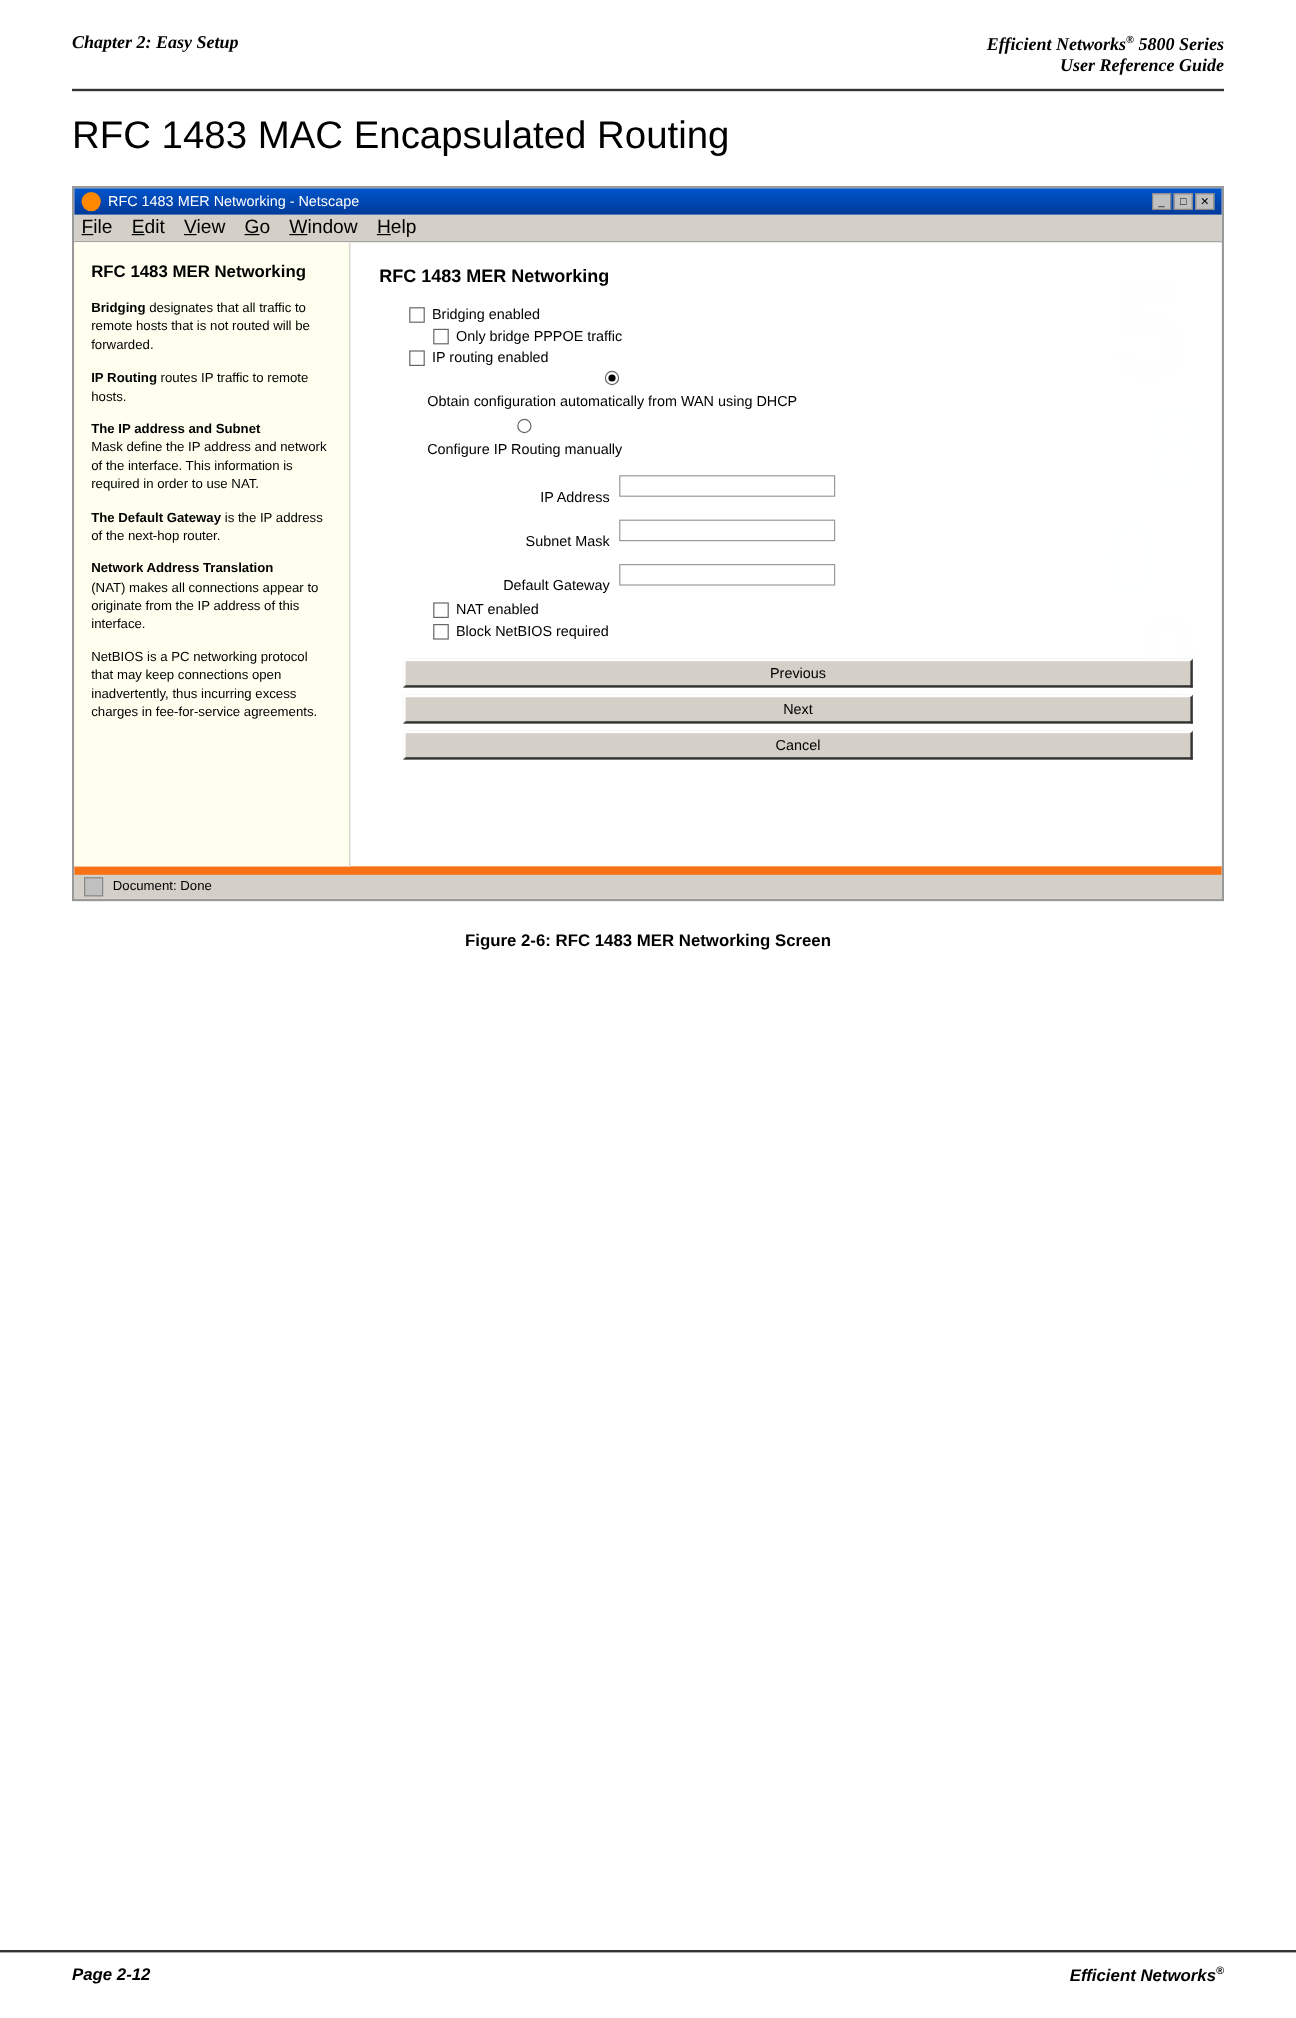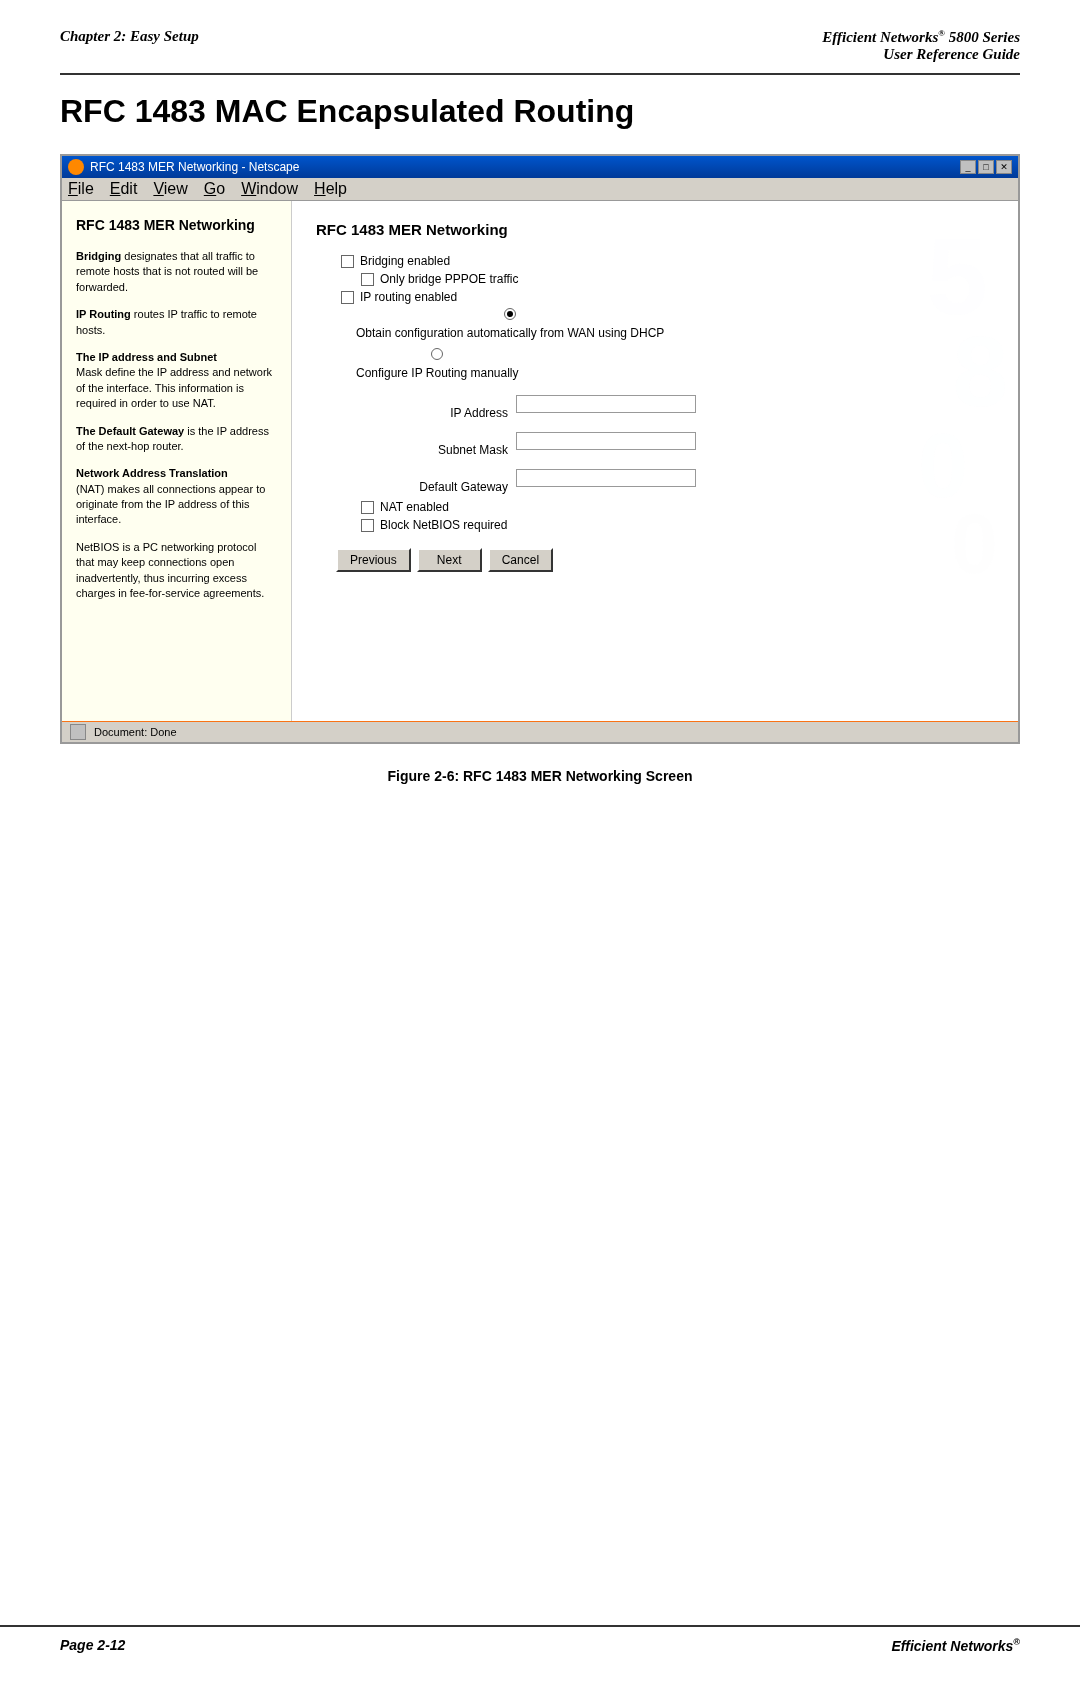--- a/index.html
+++ b/index.html
@@ -35,21 +35,21 @@
     }
     .header-divider {
       border: none;
       border-top: 2px solid #333;
       margin: 0 60px 18px 60px;
     }
 
     
     .page-title {
       font-size: 32px;
-      font-weight: bold;
+      font-weight: normal;
       font-family: Arial, sans-serif;
       margin: 0 60px 24px 60px;
     }
 
     
     .browser-window {
       margin: 0 60px 24px 60px;
       border: 2px solid #999;
       background: #fff;
       position: relative;
@@ -228,38 +228,39 @@
       width: 180px;
       height: 18px;
       border: 1px solid #999;
       background: #fff;
     }
     .button-row {
       display: flex;
       gap: 6px;
       margin-top: 16px;
       margin-left: 20px;
+      flex-direction: column;
     }
     .win-button {
       background: #d4d0c8;
       border: 2px outset #fff;
       border-right-color: #888;
       border-bottom-color: #888;
       padding: 3px 12px;
       font-size: 12px;
       font-family: Arial, sans-serif;
       cursor: pointer;
       min-width: 65px;
       text-align: center;
     }
 
     
     .browser-statusbar {
       background: #d4d0c8;
-      border-top: 1px solid #f97316;
+      border-top: 7px solid #f97316;
       padding: 2px 8px;
       font-size: 11px;
       font-family: Arial, sans-serif;
       display: flex;
       align-items: center;
       gap: 8px;
     }
     .statusbar-icon {
       width: 16px;
       height: 16px;

